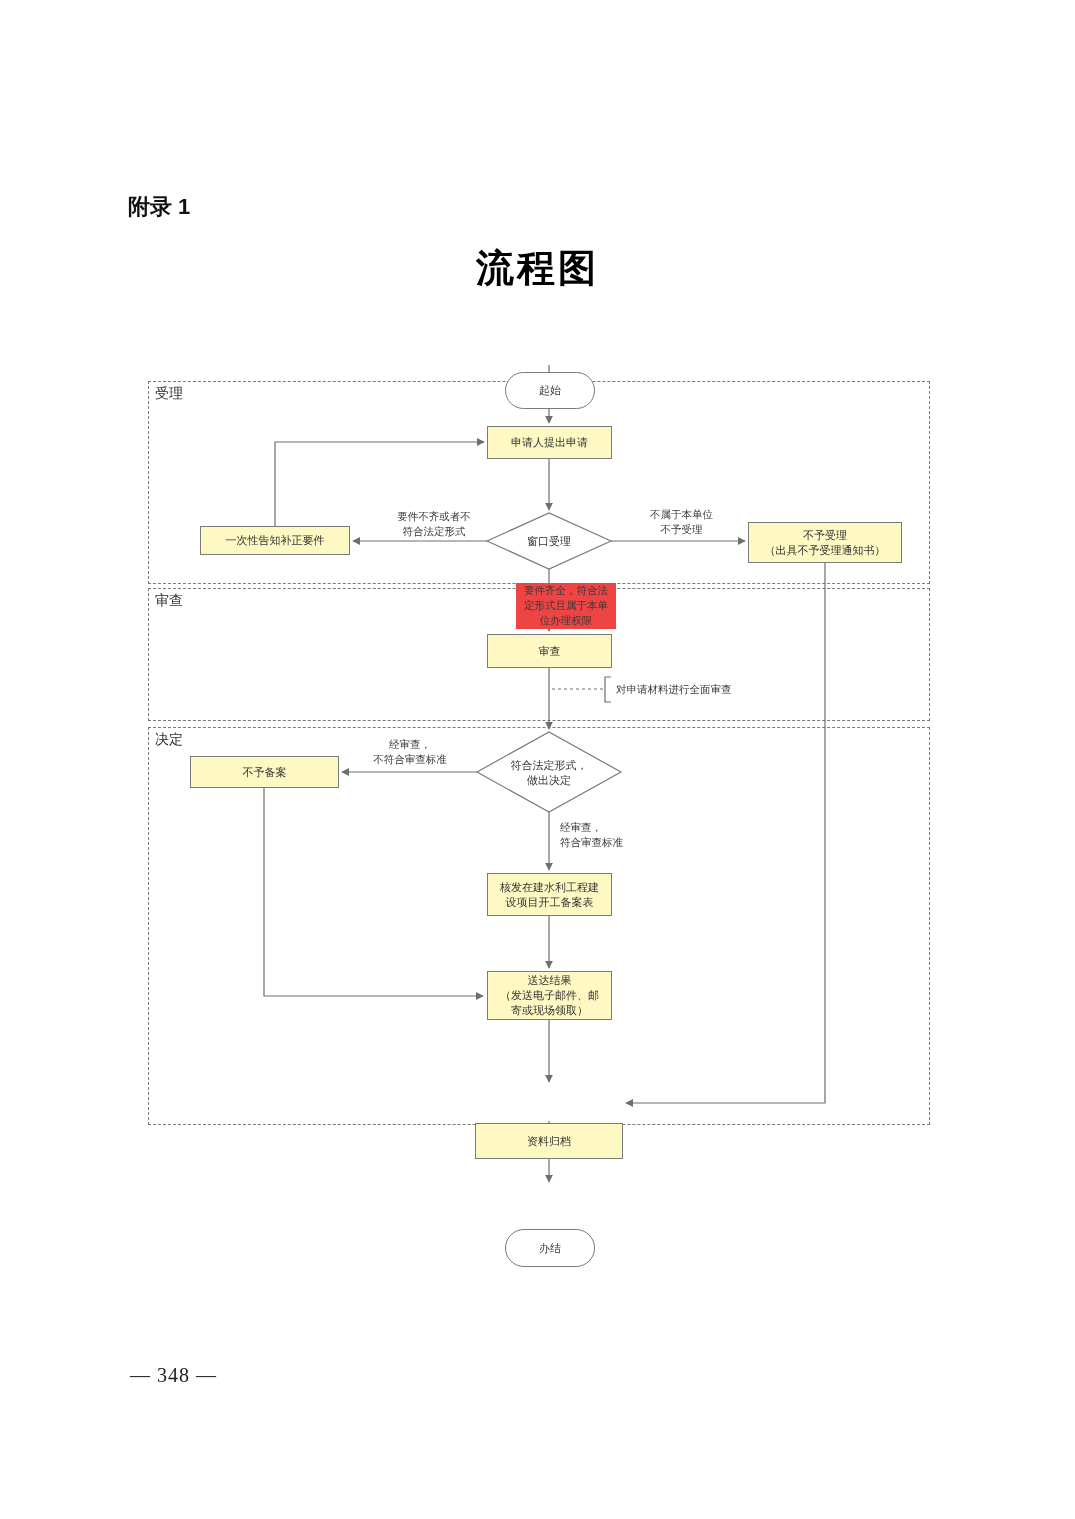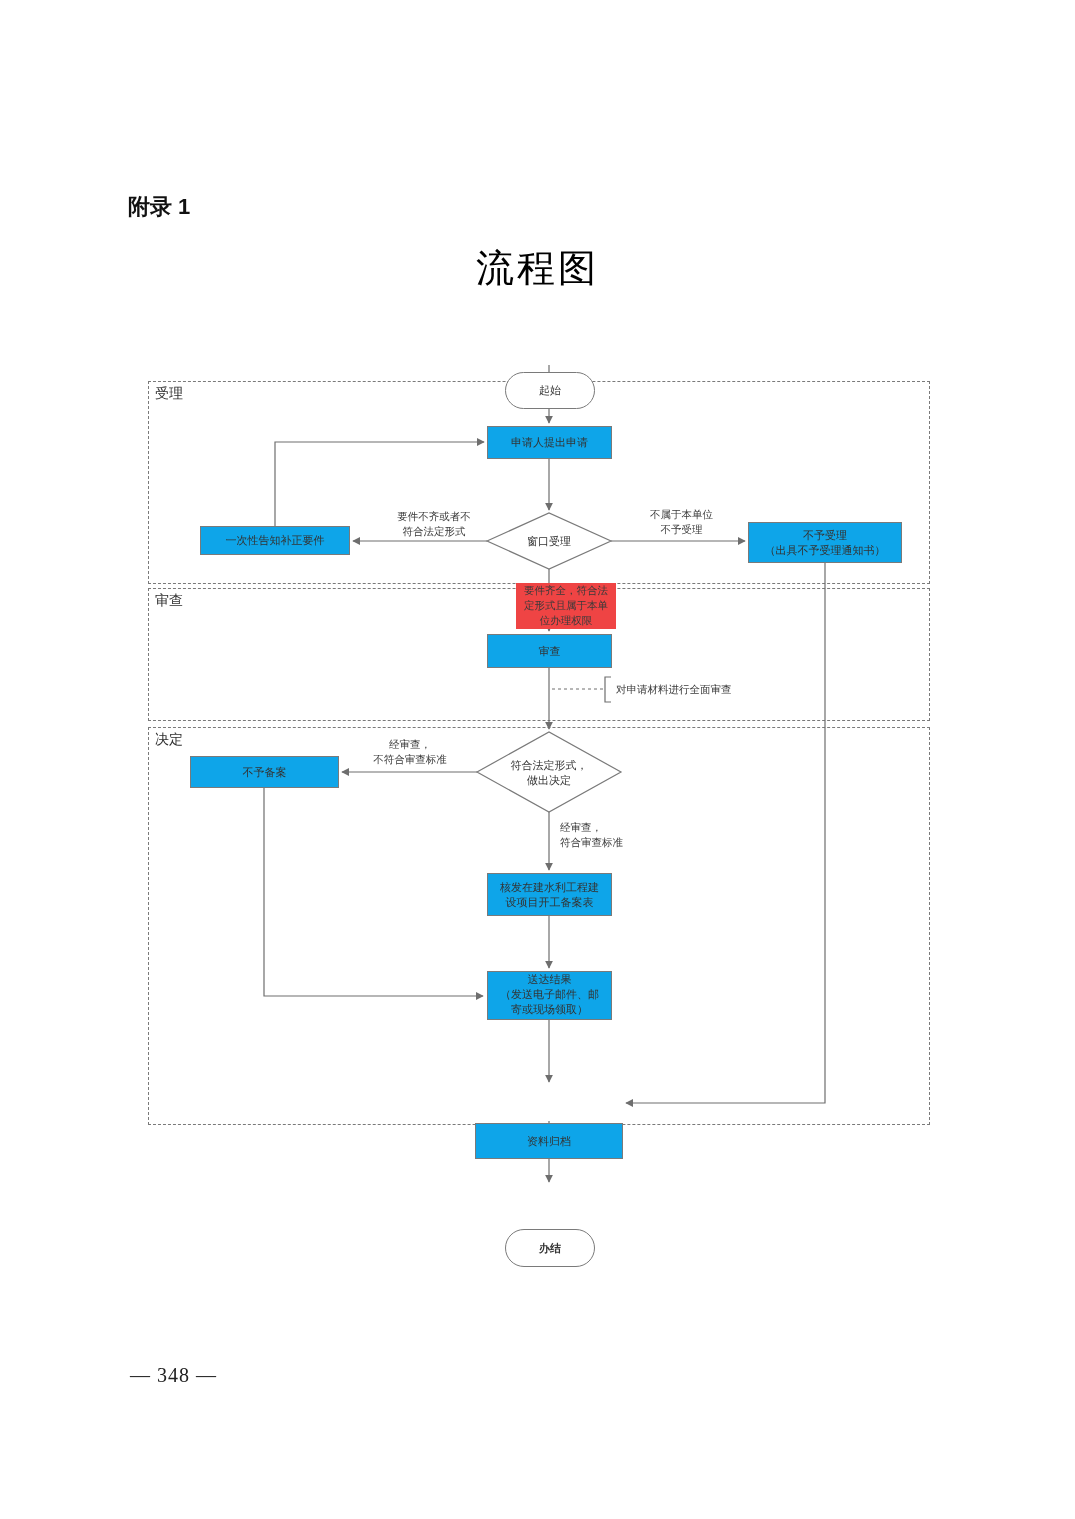--- a/index.html
+++ b/index.html
@@ -2,33 +2,33 @@
 <html><head>
 <meta charset="utf-8">
 <style>
   * { margin:0; padding:0; box-sizing:border-box; }
   html,body { background:#ffffff; }
   body { font-family:"Liberation Sans","DejaVu Sans",sans-serif; }
   .page { position:relative; width:1075px; height:1519px; background:#fff; overflow:hidden; }
 
   .appendix { position:absolute; left:128px; top:192px; font-size:22px; font-weight:bold; color:#111; }
   .title { position:absolute; left:0; top:243px; width:100%; text-align:center;
-           font-family:"Liberation Serif","DejaVu Serif",serif; font-size:38px; font-weight:normal;
+           font-family:"Liberation Serif","DejaVu Serif",serif; font-size:38px; font-weight:bold;
            color:#000; letter-spacing:3px; }
   .pageno { position:absolute; left:130px; top:1364px; font-size:20px;
             font-family:"Liberation Serif","DejaVu Serif",serif; color:#222; letter-spacing:1px; }
 
   svg.edges { position:absolute; left:0; top:0; pointer-events:none; }
 
   .lane { position:absolute; border:1px dashed #7a7a7a; background:transparent; }
   .lane-label { position:absolute; left:6px; top:3px; font-size:14px; color:#2f2f2f; }
 
   .node { position:absolute; display:flex; align-items:center; justify-content:center;
           text-align:center; font-size:11px; color:#333; white-space:pre-line; line-height:1.35; }
-  .box { background:#0ea5e9; border:1px solid #7a7a7a; }
+  .box { background:#fef9c3; border:1px solid #7a7a7a; }
   .terminal { background:#fff; border:1px solid #7a7a7a; border-radius:19px;margin-top:44px; }
   .diamond-text { background:transparent; }
 
   .elabel { position:absolute; font-size:10.5px; color:#3a3a3a; white-space:pre-line;
             text-align:center; line-height:1.45; }
   .elabel.bg { background:#ef4444; }
   .elabel.left-align { text-align:left; }
 
   .note-text { position:absolute; font-size:10.5px; color:#3a3a3a; white-space:nowrap; }
 </style>
@@ -94,27 +94,27 @@
   <div class="note-text" style="left:616px; top:683px;">对申请材料进行全面审查</div>
 
   <div class="node diamond-text" style="left:479px; top:753px; width:140px; height:40px;">符合法定形式，
 做出决定</div>
 
   <div class="node box" style="left:190px; top:756px; width:149px; height:32px;">不予备案</div>
 
   <div class="node box" style="left:487px; top:873px; width:125px; height:43px;">核发在建水利工程建
 设项目开工备案表</div>
 
-  <div class="node box" style="left:487px; top:971px; width:125px; height:49px;font-family:Liberation Mono, monospace;">送达结果
+  <div class="node box" style="left:487px; top:971px; width:125px; height:49px;">送达结果
 （发送电子邮件、邮
 寄或现场领取）</div>
 
   <div class="node box" style="left:475px; top:1085px; width:148px; height:36px;margin-top:38px;">资料归档</div>
 
-  <div class="node terminal" style="left:505px; top:1185px; width:90px; height:38px;font-weight:bold;">办结</div>
+  <div class="node terminal" style="left:505px; top:1185px; width:90px; height:38px;">办结</div>
 
   <div class="elabel" style="left:384px; top:509px; width:100px;">要件不齐或者不
 符合法定形式</div>
 
   <div class="elabel" style="left:634px; top:507px; width:95px;">不属于本单位
 不予受理</div>
 
   <div class="elabel bg" style="left:516px; top:583px; width:100px;">要件齐全，符合法
 定形式且属于本单
 位办理权限</div>

